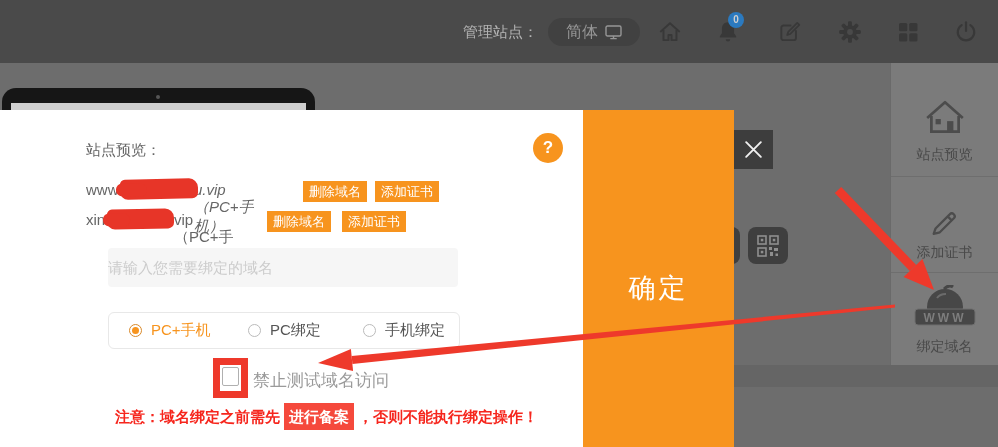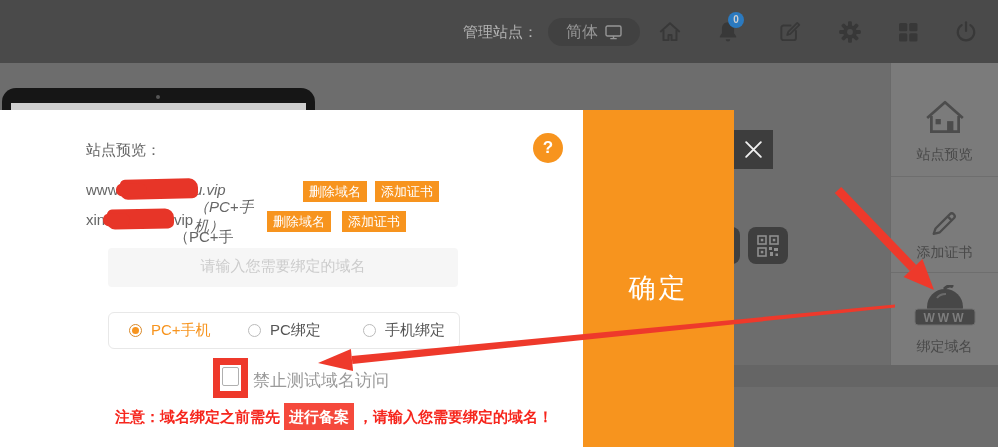--- a/index.html
+++ b/index.html
@@ -50,22 +50,22 @@
   .dom-suffix { position:absolute; top:0; }
   .obtn { position:absolute; top:0; width:64px; height:21px; background:#f7941e; color:#fff; font-size:13px;
           line-height:21px; text-align:center; border-radius:0; cursor:pointer; }
   .scribble { position:absolute; height:20px; background:#e73528; border-radius:5px 9px 6px 8px; transform:rotate(-1.2deg); }
   .scribble::after { content:""; position:absolute; left:-4px; top:4px; width:40%; height:13px; background:#e73528;
                      border-radius:6px; transform:rotate(2deg); }
   .scr-1 { left:120px; top:69px; width:78px; }
   .scr-2 { left:107px; top:99px; width:67px; }
 
   .domain-input { position:absolute; left:108px; top:138px; width:350px; height:39px; background:#f6f6f6;
-                  border:none; border-radius:4px; text-align:center; font-size:15px; color:#555;
-                  font-family:Liberation Mono, monospace; }
+                  border:none; border-radius:4px; font-size:15px; color:#555;
+                  font-family:Liberation Sans, sans-serif; }
   .domain-input::placeholder { color:#ccc; }
 
   .radio-box { position:absolute; left:108px; top:202px; width:352px; height:37px; background:#fff;
                border:1px solid #e8e8e8; border-radius:6px; }
   .radio-item { position:absolute; top:0; height:35px; display:flex; align-items:center; gap:9px; cursor:pointer; }
   .ri-1 { left:20px; } .ri-2 { left:139px;justify-content:center; } .ri-3 { left:254px;font-family:Liberation Serif, serif; }
   .rdot { width:13px; height:13px; border-radius:50%; border:1px solid #bbb; background:#fff; position:relative; }
   .rdot.sel { border-color:#d98a2b; }
   .rdot.sel::after { content:""; position:absolute; left:2px; top:2px; width:7px; height:7px; border-radius:50%; background:#f7941e; }
   .radio-item .rlbl { font-size:15px; color:#555; }
@@ -246,21 +246,21 @@
         <span class="rdot"></span>
         <span class="rlbl">手机绑定</span>
       </div>
     </div>
 
     <div class="checkbox"></div>
     <span class="cb-label">禁止测试域名访问</span>
     <div class="red-box"></div>
 
     <div class="note">
-      <span>注意：域名绑定之前需先</span><span class="hl">进行备案</span><span>，请输入您需要绑定的域名！</span>
+      <span>注意：域名绑定之前需先</span><span class="hl">进行备案</span><span>，否则不能执行绑定操作！</span>
     </div>
   </div>
 
   <div class="confirm">
     <span>确定</span>
   </div>
 
   <svg class="overlay" viewBox="0 0 998 447">
     <g fill="#ee392b">
       <polygon points="834.8,193.1 841.2,186.9 916.2,264.9 909.8,271.1"></polygon>

